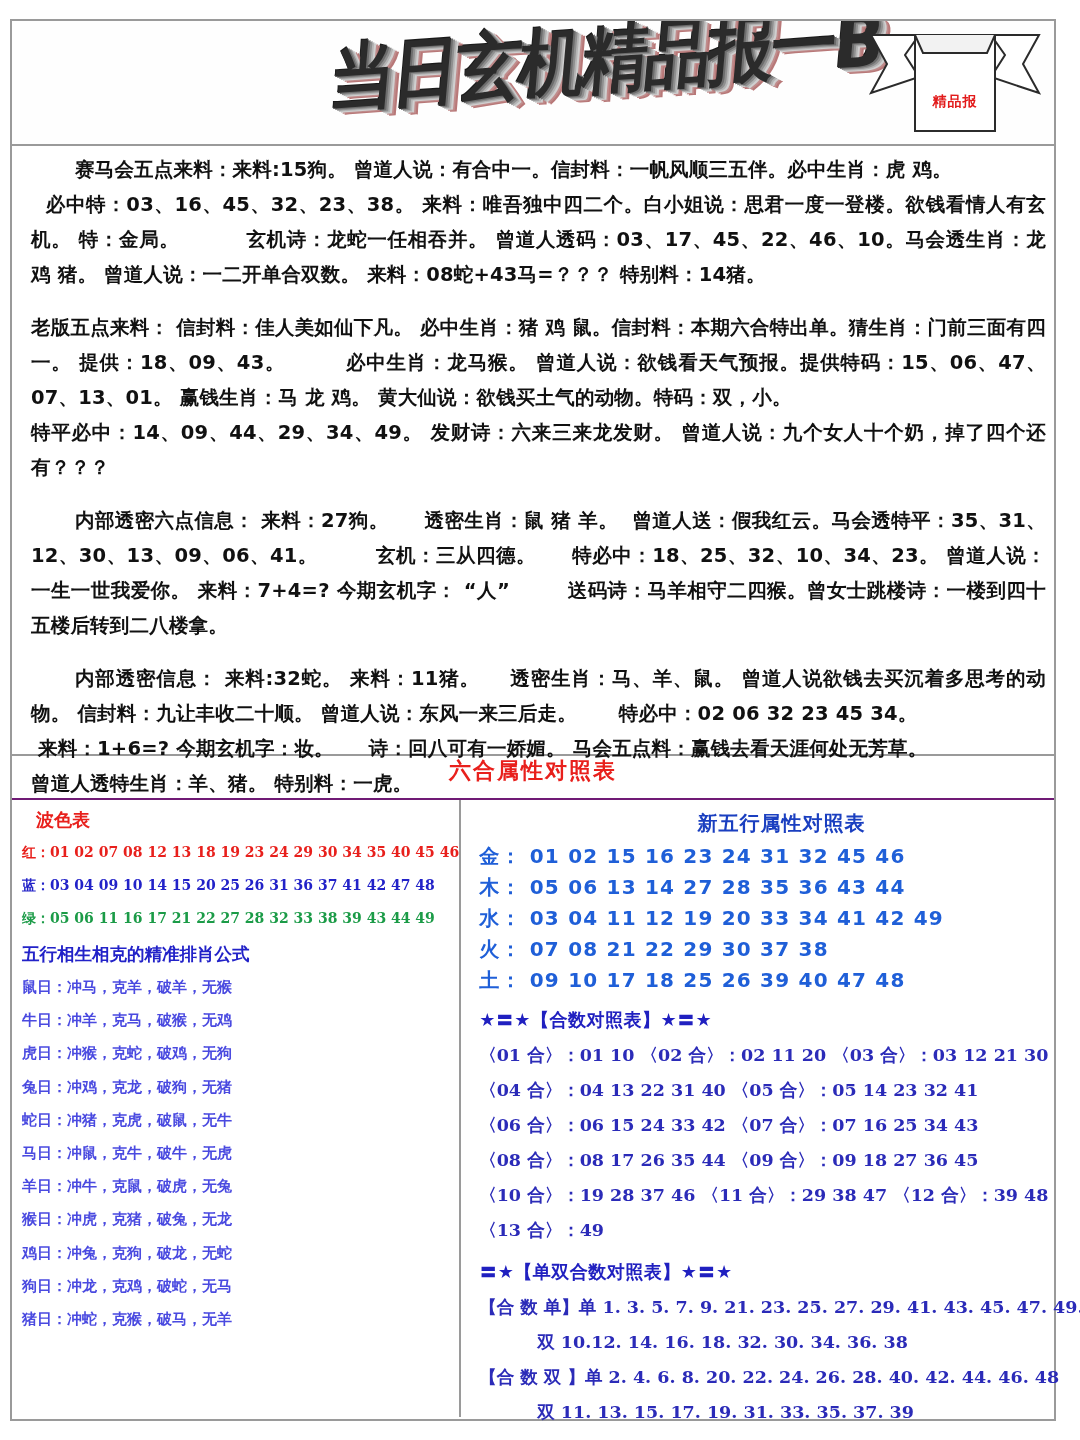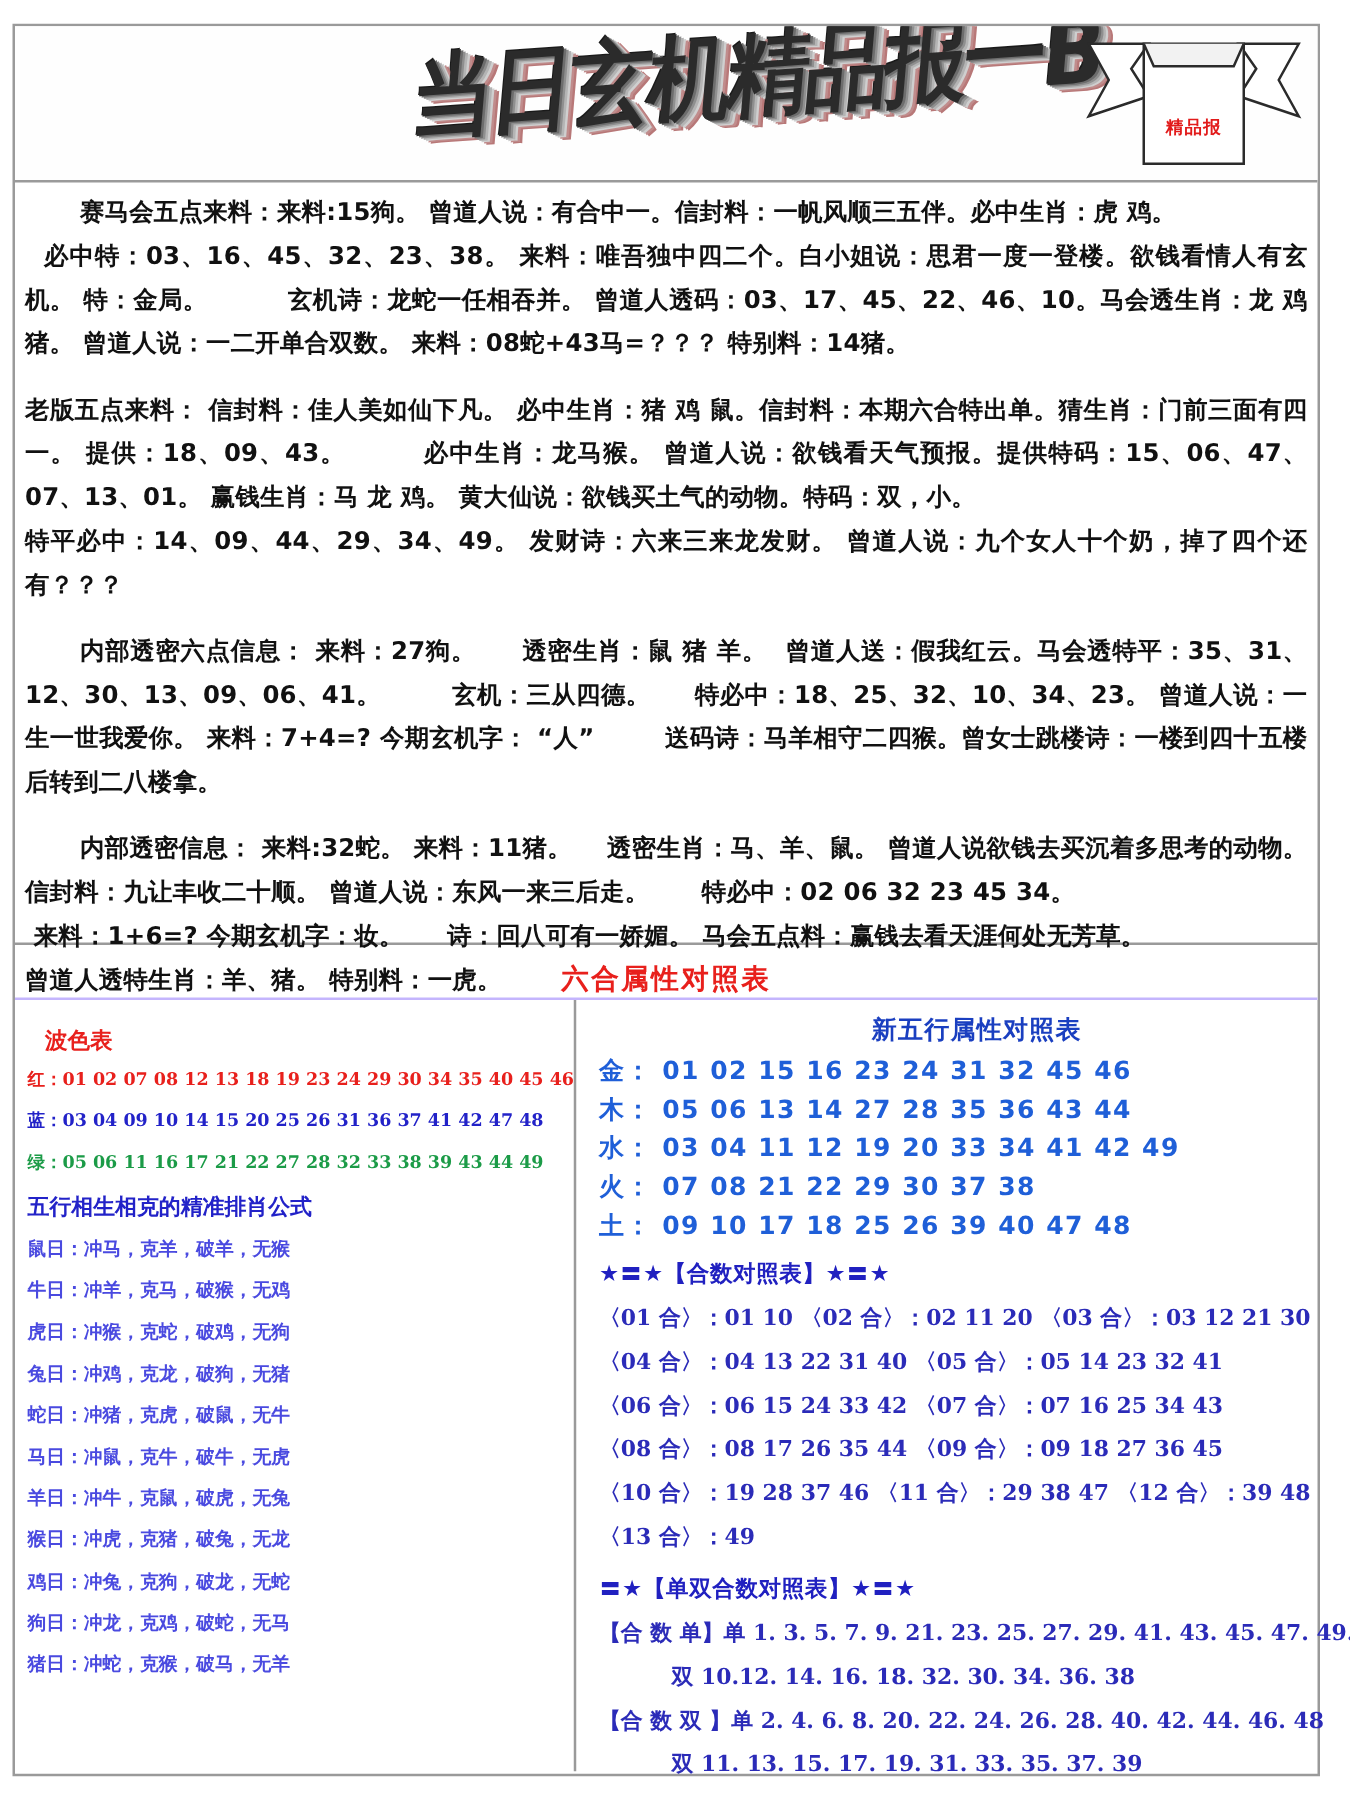--- a/index.html
+++ b/index.html
@@ -53,48 +53,48 @@
   }
   .ribbon svg{display:block;}
   .ribbon-label{
     position:absolute;left:0;top:62px;width:176px;
     text-align:center;
     font-size:14px;font-weight:bold;color:#e21b1b;
     letter-spacing:1px;
   }
   
   .article{
-    padding:6px 8px 0 8px;
+    padding:6px 8px 0 19px;
     border-bottom:2px solid #9a9a9a;
     height:610px;
     box-sizing:border-box;
   }
   .para{
     font-size:19.5px;
     font-weight:bold;
     line-height:35px;
     color:#111;
     letter-spacing:0.2px;
     text-align:justify;
     margin:0 0 18px 0;
     white-space:pre-wrap;
   }
   .para.indent{text-indent:44px;}
   
   .tbl-title{
     height:42px;
-    border-bottom:2px solid #c4b5fd;
-    display:flex;align-items:flex-end;justify-content:center;
+    border-bottom:2px solid #701a75;
+    display:flex;align-items:flex-start;justify-content:center;
     background:#fff;
   }
   .tbl-title span{
     color:#e8201c;font-weight:bold;font-size:22px;letter-spacing:2px;
   }
   .cols{display:flex;height:617px;}
-  .col-left{width:521px;box-sizing:border-box;padding:8px 0 0 10px;margin-top:12px;}
+  .col-left{width:521px;box-sizing:border-box;padding:8px 0 0 10px;}
   .col-right{
     flex:1;box-sizing:border-box;
     border-left:2px solid #9a9a9a;
     padding:8px 0 0 18px;
   }
   .red{color:#e8201c;}
   .blue{color:#2222c8;}
   .green{color:#1b9b47;}
   .sec-head{
     font-size:18px;font-weight:bold;margin:0 0 4px 14px;

